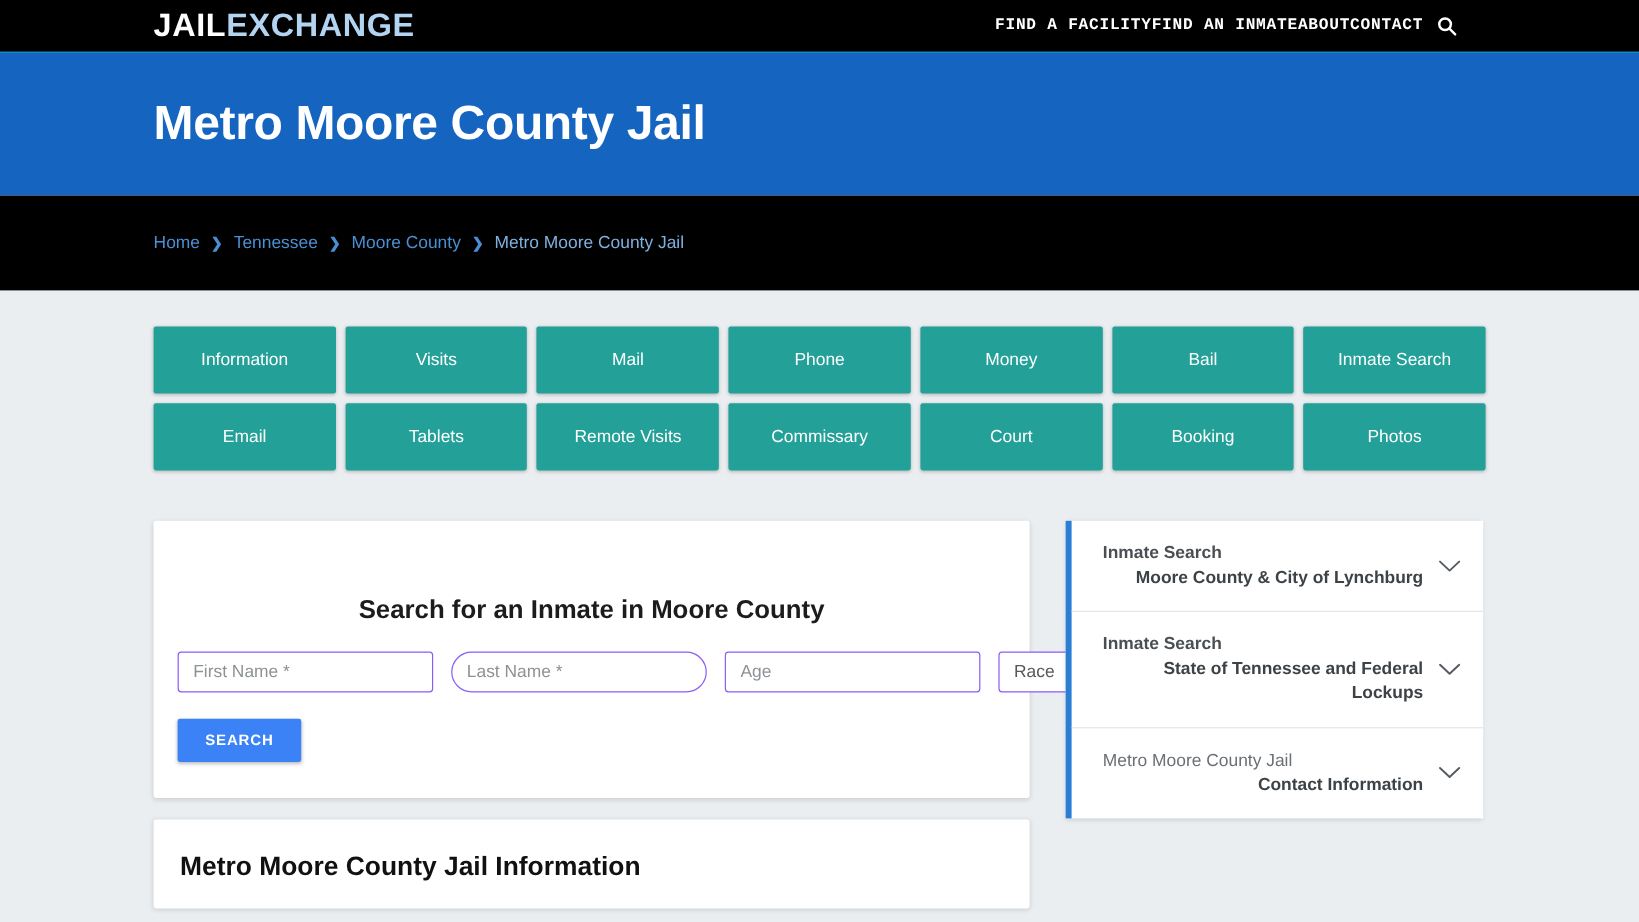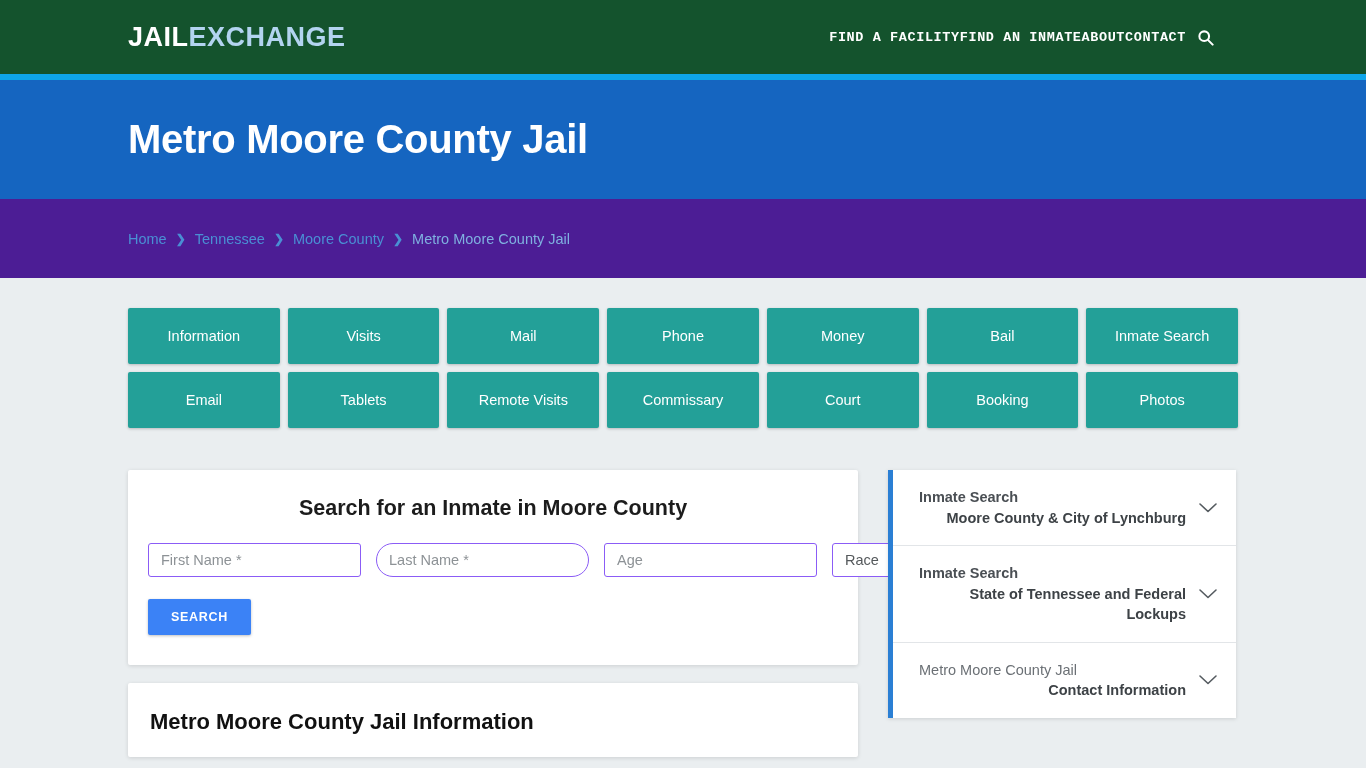--- a/index.html
+++ b/index.html
@@ -5,23 +5,23 @@
   * { box-sizing: border-box; margin: 0; padding: 0; }
   html, body {
     width: 1366px; height: 768px;
     font-family: "Liberation Sans", sans-serif;
     background: #eaeef0;
     overflow: hidden;
   }
 
   
   .topbar {
-    height: 80px;
-    background: #14532d;
-    border-bottom: 6px solid #0ea5e9;
+    height: 44px;
+    background: #000000;
+    border-bottom: 1px solid #0ea5e9;
     display: flex;
     align-items: center;
     padding: 0 150px 0 128px;
     position: relative;
   }
   .logo {
     font-size: 27px;
     font-weight: 700;
     letter-spacing: 0.5px;
     line-height: 1;
@@ -62,21 +62,21 @@
   .hero h1 {
     color: #ffffff;
     font-size: 40px;
     font-weight: 700;
     letter-spacing: -0.3px;
   }
 
   
   .crumbbar {
     height: 79px;
-    background: #4c1d95;
+    background: #000000;
     display: flex;
     align-items: center;
     padding-left: 128px;
   }
   .crumbs { display: flex; align-items: center; font-size: 14.5px; }
   .crumb { color: #4a8fd4; text-decoration: none; white-space: nowrap; }
   .crumb.current { color: #7fb0e0; }
   .crumb-sep {
     color: #4a8fd4;
     margin: 0 9px;
@@ -129,20 +129,21 @@
     border-radius: 2px;
     box-shadow: 0 1px 4px rgba(0,0,0,0.13);
   }
   .searchcard { padding: 26px 20px 30px 20px; }
   .searchcard h2 {
     text-align: center;
     font-size: 21.5px;
     font-weight: 700;
     color: #1c1c1c;
     margin-bottom: 22px;
+    margin-top: 36px;
   }
   .fields { display: flex; gap: 15px; }
   .fld {
     height: 34px;
     border: 1px solid #8b5cf6;
     border-radius: 3px;
     padding: 0 12px;
     font-size: 14.5px;
     color: #55595c;
     font-family: "Liberation Sans", sans-serif;

